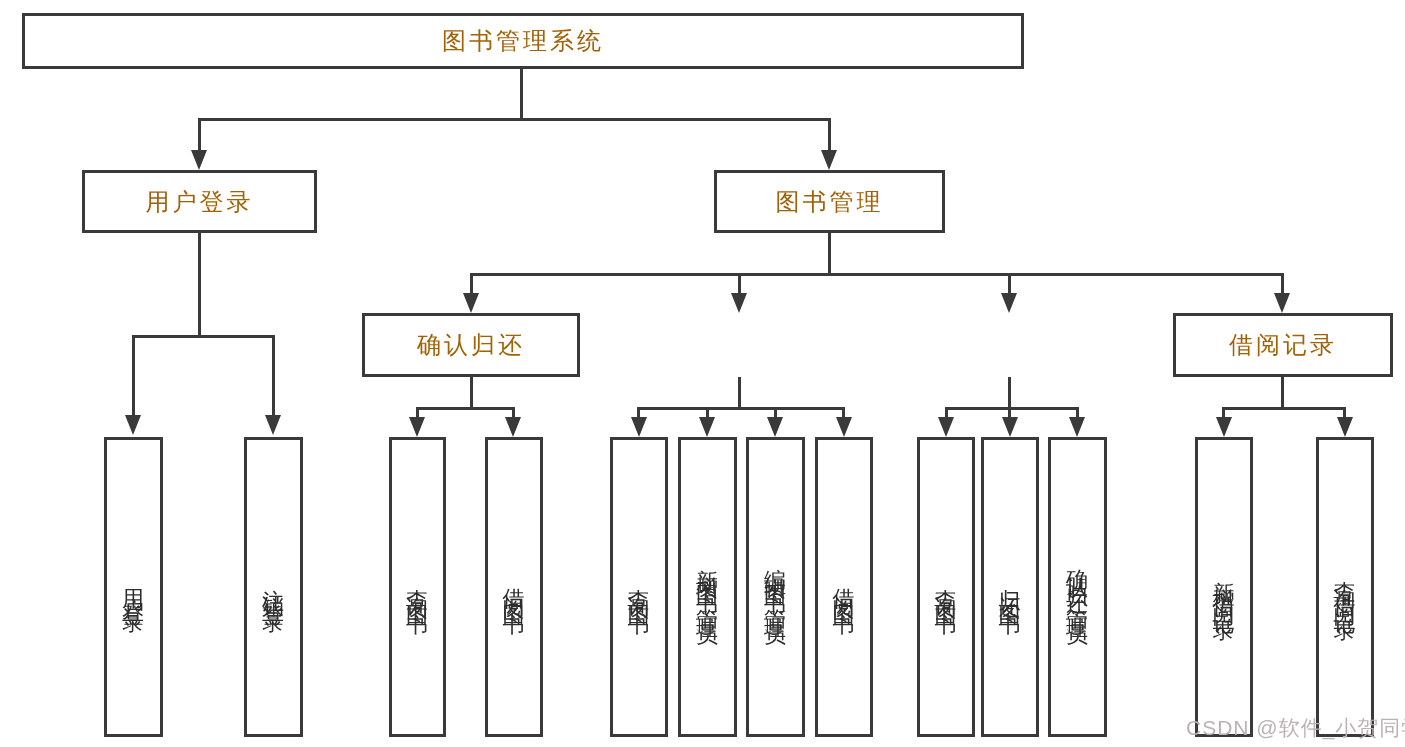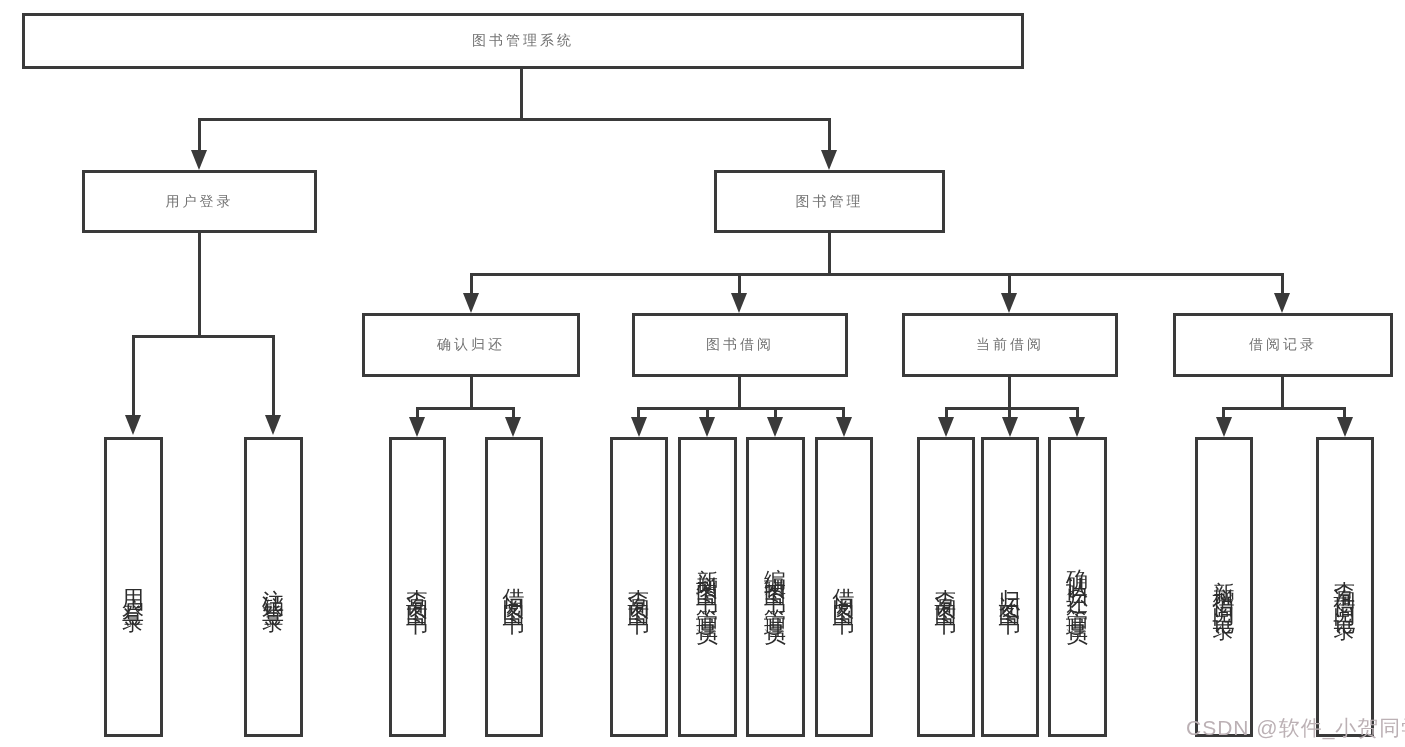--- a/index.html
+++ b/index.html
@@ -3,21 +3,21 @@
 <meta charset="utf-8">
 <style>
   html,body{margin:0;padding:0;background:#ffffff;}
   .canvas{
     position:relative;width:1405px;height:747px;background:#ffffff;
     font-family:"Liberation Sans","DejaVu Sans",sans-serif;overflow:hidden;
   }
   .node{
     position:absolute;border:3px solid #3a3a3a;background:#ffffff;
     display:flex;align-items:center;justify-content:center;
-    font-size:14px;letter-spacing:3px;color:#737373;box-sizing:border-box;
+    font-size:24px;letter-spacing:3px;color:#a16207;box-sizing:border-box;
     white-space:nowrap;
   }
   .leaf{
     position:absolute;border:3px solid #3a3a3a;background:#ffffff;
     display:flex;align-items:center;justify-content:center;box-sizing:border-box;
   }
   .leaf .vtext{
     writing-mode:vertical-rl;text-orientation:mixed;
     font-size:22px;letter-spacing:8px;line-height:1.05;color:#2d2d2d;
   }
@@ -69,26 +69,20 @@
   <div class="arrow" style="left:463px;top:293px;"></div>
   <div class="vline" style="left:738px;top:273px;height:20px;"></div>
   <div class="arrow" style="left:731px;top:293px;"></div>
   <div class="vline" style="left:1008px;top:273px;height:20px;"></div>
   <div class="arrow" style="left:1001px;top:293px;"></div>
   <div class="vline" style="left:1281px;top:273px;height:20px;"></div>
   <div class="arrow" style="left:1274px;top:293px;"></div>
 
   <div class="node" style="left:362px;top:313px;width:218px;height:64px;">
     <span>确认归还</span>
-  </div>
-  <div class="node" style="left:632px;top:313px;width:216px;height:64px;">
-    <span>图书借阅</span>
-  </div>
-  <div class="node" style="left:902px;top:313px;width:216px;height:64px;">
-    <span>当前借阅</span>
   </div>
   <div class="node" style="left:1173px;top:313px;width:220px;height:64px;">
     <span>借阅记录</span>
   </div>
 
   <div class="vline" style="left:470px;top:377px;height:30px;"></div>
   <div class="hline" style="left:416px;top:407px;width:99px;"></div>
   <div class="vline" style="left:416px;top:407px;height:10px;"></div>
   <div class="arrow" style="left:409px;top:417px;"></div>
   <div class="vline" style="left:512px;top:407px;height:10px;"></div>

